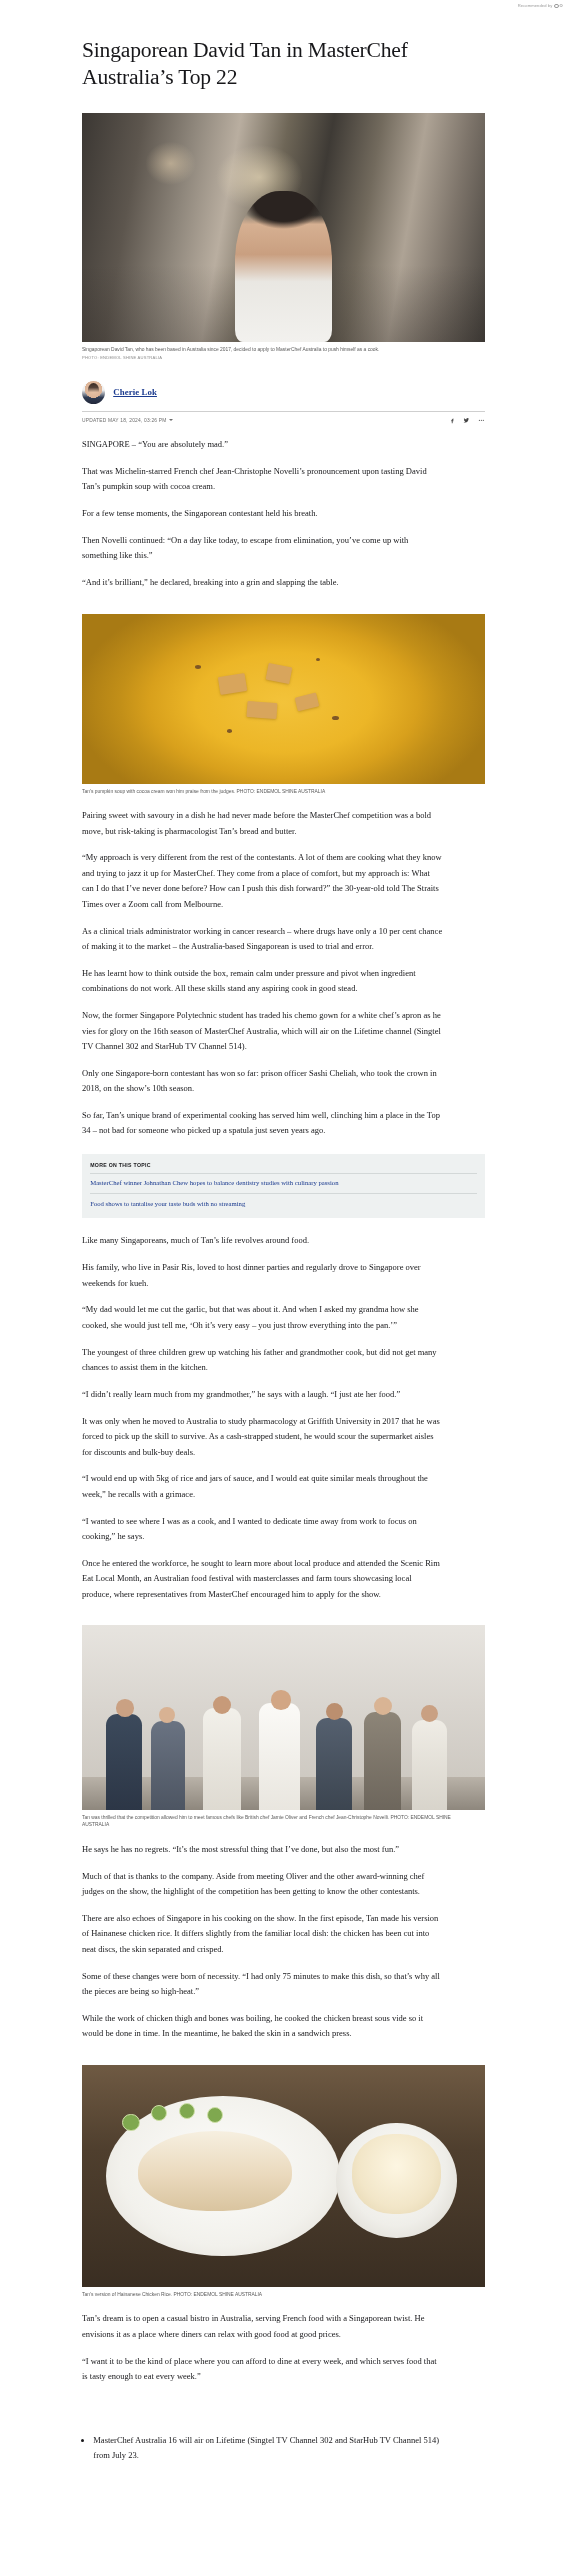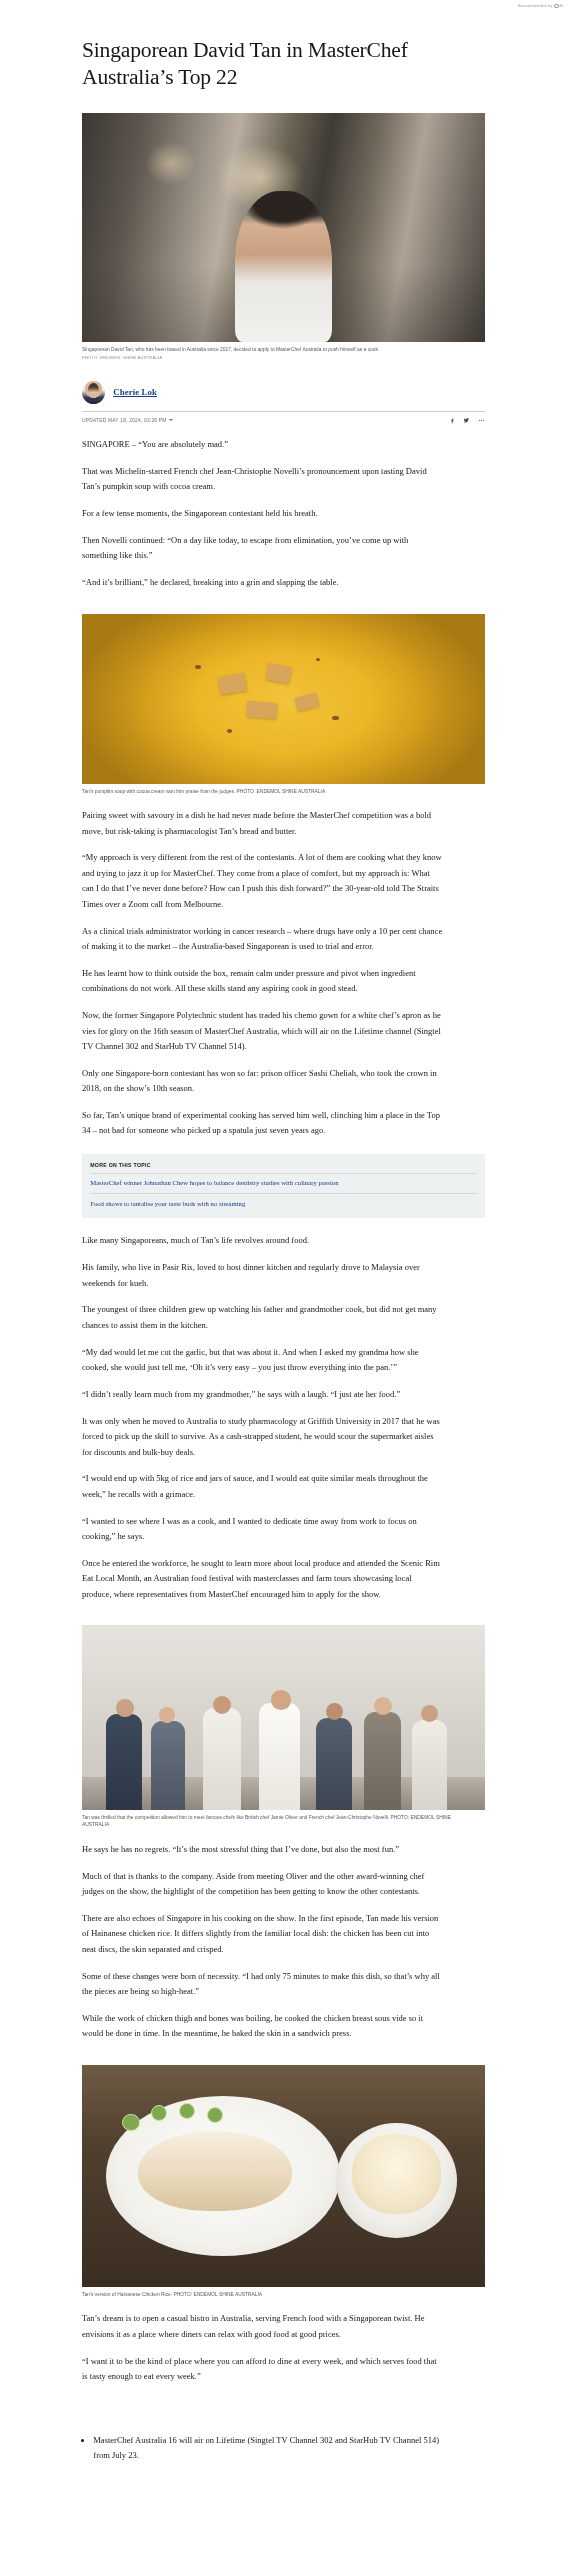--- a/index.html
+++ b/index.html
@@ -322,23 +322,23 @@
   <div class="col-wide">
     <div class="motbox">
       <div class="mot-title">MORE ON THIS TOPIC</div>
       <a class="mot-link" href="#">MasterChef winner Johnathan Chew hopes to balance dentistry studies with culinary passion</a>
       <a class="mot-link" href="#">Food shows to tantalise your taste buds with no streaming</a>
     </div>
   </div>
 
   <div class="col">
     <p class="body">Like many Singaporeans, much of Tan’s life revolves around food.</p>
-    <p class="body">His family, who live in Pasir Ris, loved to host dinner kitchen and regularly drove to Malaysia over weekends for kueh.</p>
+    <p class="body">His family, who live in Pasir Ris, loved to host dinner parties and regularly drove to Singapore over weekends for kueh.</p>
+    <p class="body">“My dad would let me cut the garlic, but that was about it. And when I asked my grandma how she cooked, she would just tell me, ‘Oh it’s very easy – you just throw everything into the pan.’”</p>
     <p class="body">The youngest of three children grew up watching his father and grandmother cook, but did not get many chances to assist them in the kitchen.</p>
-    <p class="body">“My dad would let me cut the garlic, but that was about it. And when I asked my grandma how she cooked, she would just tell me, ‘Oh it’s very easy – you just throw everything into the pan.’”</p>
     <p class="body">“I didn’t really learn much from my grandmother,” he says with a laugh. “I just ate her food.”</p>
     <p class="body">It was only when he moved to Australia to study pharmacology at Griffith University in 2017 that he was forced to pick up the skill to survive. As a cash-strapped student, he would scour the supermarket aisles for discounts and bulk-buy deals.</p>
     <p class="body">“I would end up with 5kg of rice and jars of sauce, and I would eat quite similar meals throughout the week,” he recalls with a grimace.</p>
     <p class="body">“I wanted to see where I was as a cook, and I wanted to dedicate time away from work to focus on cooking,” he says.</p>
     <p class="body">Once he entered the workforce, he sought to learn more about local produce and attended the Scenic Rim Eat Local Month, an Australian food festival with masterclasses and farm tours showcasing local produce, where representatives from MasterChef encouraged him to apply for the show.</p>
   </div>
 
   <div class="col-wide">
     <figure class="fig">
       <div class="ph photo-group">

